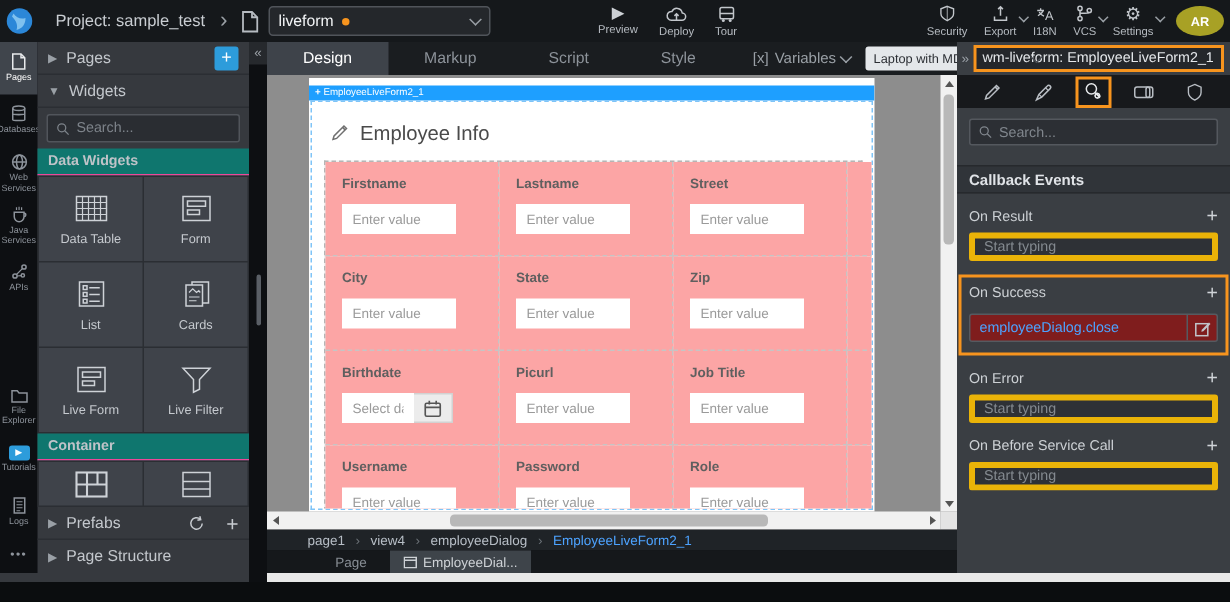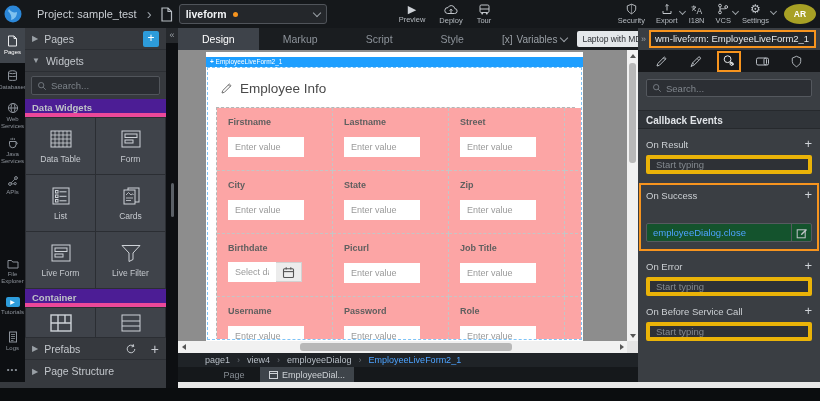--- a/index.html
+++ b/index.html
@@ -8,21 +8,21 @@
   .app { width:820px; height:401px; display:flex; flex-direction:column; background:#0b0d0f; position:relative; }
   .ic { display:inline-flex; align-items:center; justify-content:center; flex:0 0 auto; }
   svg { display:block; }
 
   
   .topbar { height:28px; background:#15181b; display:flex; align-items:center; flex:0 0 auto; }
   .logo { width:20px; height:20px; margin:0 2px 0 3px; }
   .proj-label { color:#c9cdd2; font-size:11px; margin-left:12px; white-space:nowrap; }
   .tb-chev { color:#9aa0a6; font-size:15px; margin:0 8px 2px 10px; }
   .page-dd { display:flex; align-items:center; gap:6px; background:#24272b; border:1px solid #50545a; border-radius:3px; height:20px; padding:0 6px; width:148px; }
-  .page-dd .val { color:#f2f4f6; font-size:10.5px; font-weight:bold; }
+  .page-dd .val { color:#f2f4f6; font-size:10.5px; font-weight:normal; }
   .dot { width:5px; height:5px; border-radius:50%; background:#f7941e; }
   .caret { width:6px; height:6px; border-right:1.5px solid #9aa0a6; border-bottom:1.5px solid #9aa0a6; transform:rotate(45deg); margin-top:-3px; }
   .page-dd .caret { margin-left:auto; }
   .tb-actions { display:flex; gap:14px; margin-left:72px; }
   .tb-act { display:flex; flex-direction:column; align-items:center; gap:1px; color:#b6bbc1; font-size:7.5px; cursor:pointer; }
   .tb-act .tri { color:#cdd1d6; font-size:11px; line-height:10px; }
   .tb-right { display:flex; align-items:center; gap:11px; margin-left:auto; padding-right:4px; }
   .tb-ract { display:flex; flex-direction:column; align-items:center; gap:1px; color:#b6bbc1; font-size:7.5px; position:relative; }
   .mini-caret { width:5px; height:5px; border-right:1.2px solid #9aa0a6; border-bottom:1.2px solid #9aa0a6; transform:rotate(45deg); position:absolute; right:-7px; top:6px; }
   .avatar { width:32px; height:20px; border-radius:50%; background:#a8a125; color:#fff; font-size:8.5px; font-weight:bold; display:flex; align-items:center; justify-content:center; margin-left:4px; }
@@ -41,21 +41,21 @@
   .tut-badge span { color:#fff; font-size:6px; }
 
   
   .lpanel { width:141px; background:#36393e; display:flex; flex-direction:column; flex:0 0 auto; color:#c3c7cc; }
   .lp-row { height:22px; display:flex; align-items:center; padding:0 7px; border-bottom:1px solid #2b2e33; flex:0 0 auto; font-size:10.5px; gap:6px; cursor:pointer; }
   .lp-row .tri { font-size:8px; color:#9aa0a6; }
   .plus-btn { width:16px; height:16px; background:#2d9cdb; color:#fff; border-radius:2px; font-size:12px; line-height:14px; text-align:center; margin-left:auto; cursor:pointer; }
   .lp-search { margin:4px 6px; height:19px; background:#2a2d32; border:1px solid #51555b; border-radius:2px; display:flex; align-items:center; padding:0 5px; gap:4px; flex:0 0 auto; }
   .lp-search input { background:transparent; border:none; outline:none; color:#aab0b6; font-size:9.5px; width:100px; font-family:"Liberation Sans",sans-serif; }
   .lp-search input::placeholder { color:#7d838a; }
-  .lp-header { height:18px; line-height:18px; padding-left:7px; font-size:9.5px; font-weight:bold; color:#bfc3c8; background:#4c1d95; border-bottom:4px solid #ec4899; flex:0 0 auto; }
+  .lp-header { height:18px; line-height:18px; padding-left:7px; font-size:9.5px; font-weight:bold; color:#bfc3c8; background:#0f766e; border-bottom:1px solid #ec4899; flex:0 0 auto; }
   .tile-grid { display:grid; grid-template-columns:1fr 1fr; gap:1px; padding:1px; background:#2b2e33; flex:0 0 auto; }
   .tile { background:#3f434a; height:56px; display:flex; flex-direction:column; align-items:center; justify-content:center; gap:5px; cursor:pointer; }
   .tile .tlabel { font-size:8.5px; color:#c6cacf; }
   .cont-grid { display:grid; grid-template-columns:1fr 1fr; gap:1px; padding:1px; background:#2b2e33; flex:1 1 auto; min-height:0; overflow:hidden; }
   .cont-grid .tile { height:auto; }
   .lp-refresh { margin-left:auto; }
   .lp-plus { color:#c6cacf; font-size:14px; margin-left:8px; }
 
   
   .strip { width:12px; background:#0d0f12; flex:0 0 auto; display:flex; flex-direction:column; align-items:center; }
@@ -126,21 +126,21 @@
   .rp-search input::placeholder { color:#80868d; }
   .rp-section { margin-top:13px; height:19px; line-height:19px; background:#303439; border-top:1px solid #26292d; border-bottom:1px solid #26292d; padding-left:8px; font-size:10px; font-weight:bold; color:#e0e3e7; flex:0 0 auto; }
   .events { padding:0 8px; overflow:hidden; }
   .ev { margin-top:9px; }
   .ev-head { display:flex; align-items:center; }
   .ev-name { font-size:9.5px; color:#ccd0d4; }
   .ev-add { margin-left:auto; color:#cfd3d8; font-size:13px; line-height:12px; cursor:pointer; }
   .ev-input { margin-top:5px; height:19px; width:100%; background:#2e3136; border:4px solid #eab308; border-radius:2px; font-size:9.5px; color:#83898f; padding:0 6px; outline:none; font-family:"Liberation Sans",sans-serif; }
   .ev-input::placeholder { color:#83898f; }
   .ev.hl-box { border:2px solid #f7941e; padding:4px 5px 7px; margin:9px -7px 0; }
-  .ev-valrow { margin-top:22px; display:flex; height:19px; border:1px solid #565a60; border-radius:2px; background:#14532d; overflow:hidden; }
+  .ev-valrow { margin-top:8px; display:flex; height:19px; border:1px solid #565a60; border-radius:2px; background:#7f1d1d; overflow:hidden; }
   .ev-val { flex:1; line-height:17px; padding:0 6px; font-size:9.5px; color:#4da3ff; white-space:nowrap; overflow:hidden; cursor:pointer; }
   .ev-edit { width:20px; border-left:1px solid #565a60; display:flex; align-items:center; justify-content:center; cursor:pointer; }
 
   
   .foot-light { height:6px; display:flex; flex:0 0 auto; }
   .fl-left { width:166px; background:#36393e; }
   .fl-strip { width:12px; background:#0d0f12; }
   .fl-main { flex:1; background:#e8e8e8; }
   .foot-black { height:13px; background:#0b0d0f; flex:0 0 auto; }
 </style>

